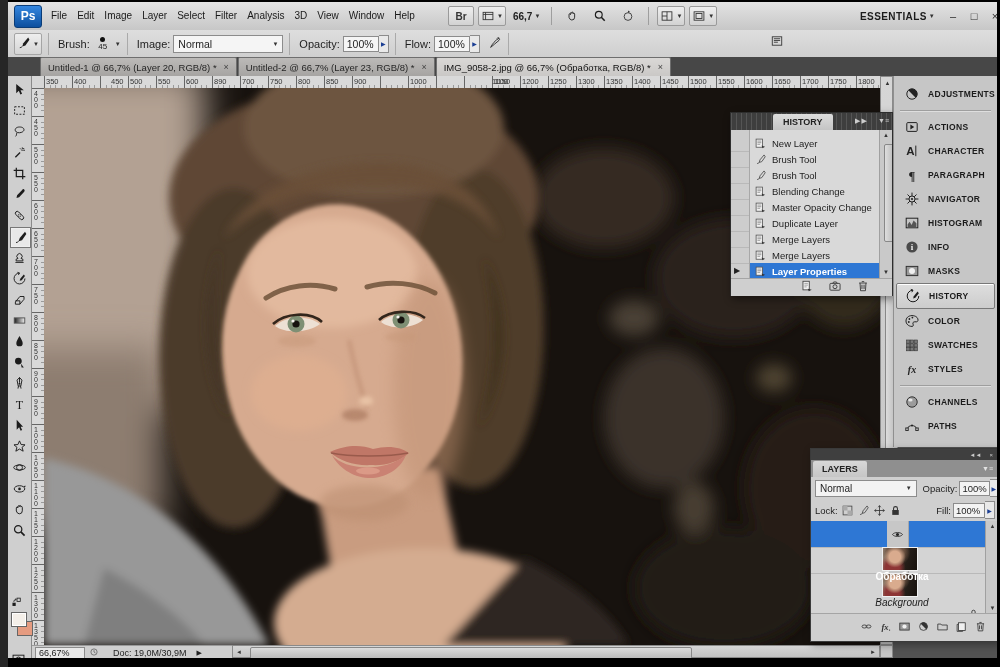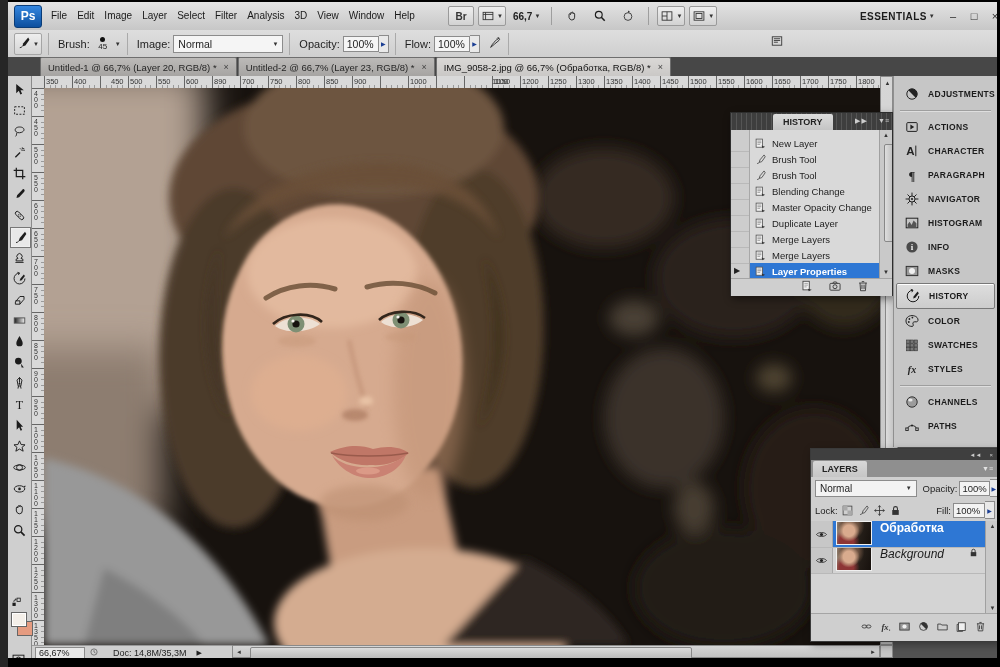--- a/index.html
+++ b/index.html
@@ -158,22 +158,22 @@
     font-size:9px;font-weight:bold;color:#222;line-height:16px;border-radius:2px 2px 0 0;}
   #layers-menu{position:absolute;right:6px;top:5px;font-size:7px;color:#e3e3e3;}
   #layers-controls{position:absolute;left:0;top:28px;width:188px;height:22px;display:flex;align-items:center;font-size:9.5px;color:#1e1e1e;}
   #blend-select{background:#f3f3f3;border:1px solid #8c8c8c;height:15px;width:100px;margin-left:4px;
     display:flex;align-items:center;justify-content:space-between;padding:0 4px;font-size:10px;}
   .lp-field{background:#f3f3f3;border:1px solid #8c8c8c;height:13px;line-height:13px;padding:0 2px;
     font-size:9.5px;width:26px;margin-left:2px;}
   #layers-lockrow{position:absolute;left:0;top:50px;width:188px;height:22px;display:flex;align-items:center;font-size:9.5px;color:#1e1e1e;}
   .lock-ico{width:13px;height:13px;margin-left:3px;}
   #layers-list{position:absolute;left:0;top:72px;width:188px;height:92px;background:#d4d4d4;overflow:hidden;}
-  .layer-row{position:absolute;left:0;width:174px;height:26px;display:flex;
-    border-bottom:1px solid #b9b9b9;background:#d4d4d4;font-size:12px;color:#1c1c1c;}
+  .layer-row{position:absolute;left:0;width:174px;height:26px;display:flex;align-items:center;
+    border-bottom:1px solid #b9b9b9;background:#d4d4d4;font-size:10px;color:#1c1c1c;flex-direction:column;}
   .layer-row.selected{background:#2e77d4;color:#fff;font-weight:bold;}
   .eye-cell{width:21px;height:26px;border-right:1px solid #a8a8a8;background:#c7c7c7;
     display:flex;align-items:center;justify-content:center;flex:none;}
   .eye-cell svg{width:13px;height:13px;}
   .thumb{width:34px;height:22px;border:1px solid #f0f0f0;margin-left:3px;flex:none;
     background:radial-gradient(circle at 35% 40%,#d9ab8e 0 22%,rgba(217,171,142,0) 42%),
       radial-gradient(circle at 38% 18%,#6b5140 0 30%,rgba(0,0,0,0) 52%),
       radial-gradient(circle at 28% 88%,#8d3535 0 22%,rgba(0,0,0,0) 42%),
       linear-gradient(105deg,#9a8a7a 0 12%,#2a231d 55%,#17110d 100%);}
   .layer-name{margin-left:8px;white-space:nowrap;}
@@ -656,21 +656,21 @@
     <span class="arrow" style="top:0;">▲</span>
     <span class="thumb"></span>
     <span class="arrow" style="bottom:0;">▼</span>
   </div>
   <div id="statusbar">
     <span id="status-zoom">66,67%</span>
     <span id="status-clock" style="margin-left:4px;"><svg viewBox="0 0 16 16" width="10" height="10">
           <circle cx="8" cy="8" r="5" fill="none" stroke="#444"></circle>
           <path d="M8 5 V8 L10.4 9.6" fill="none" stroke="#444"></path>
         </svg></span>
-    <span id="status-doc">Doc: 14,8M/35,3M</span>
+    <span id="status-doc">Doc: 19,0M/30,9M</span>
     <span id="status-flyout">▶</span>
   </div>
   <div id="hscroll" class="sb">
     <span class="arrow" style="left:0;">◄</span>
     <span class="thumb"></span>
     <span class="arrow" style="right:0;">►</span>
   </div>
   <div id="corner-grip"></div>
 
   <div id="history-panel">

